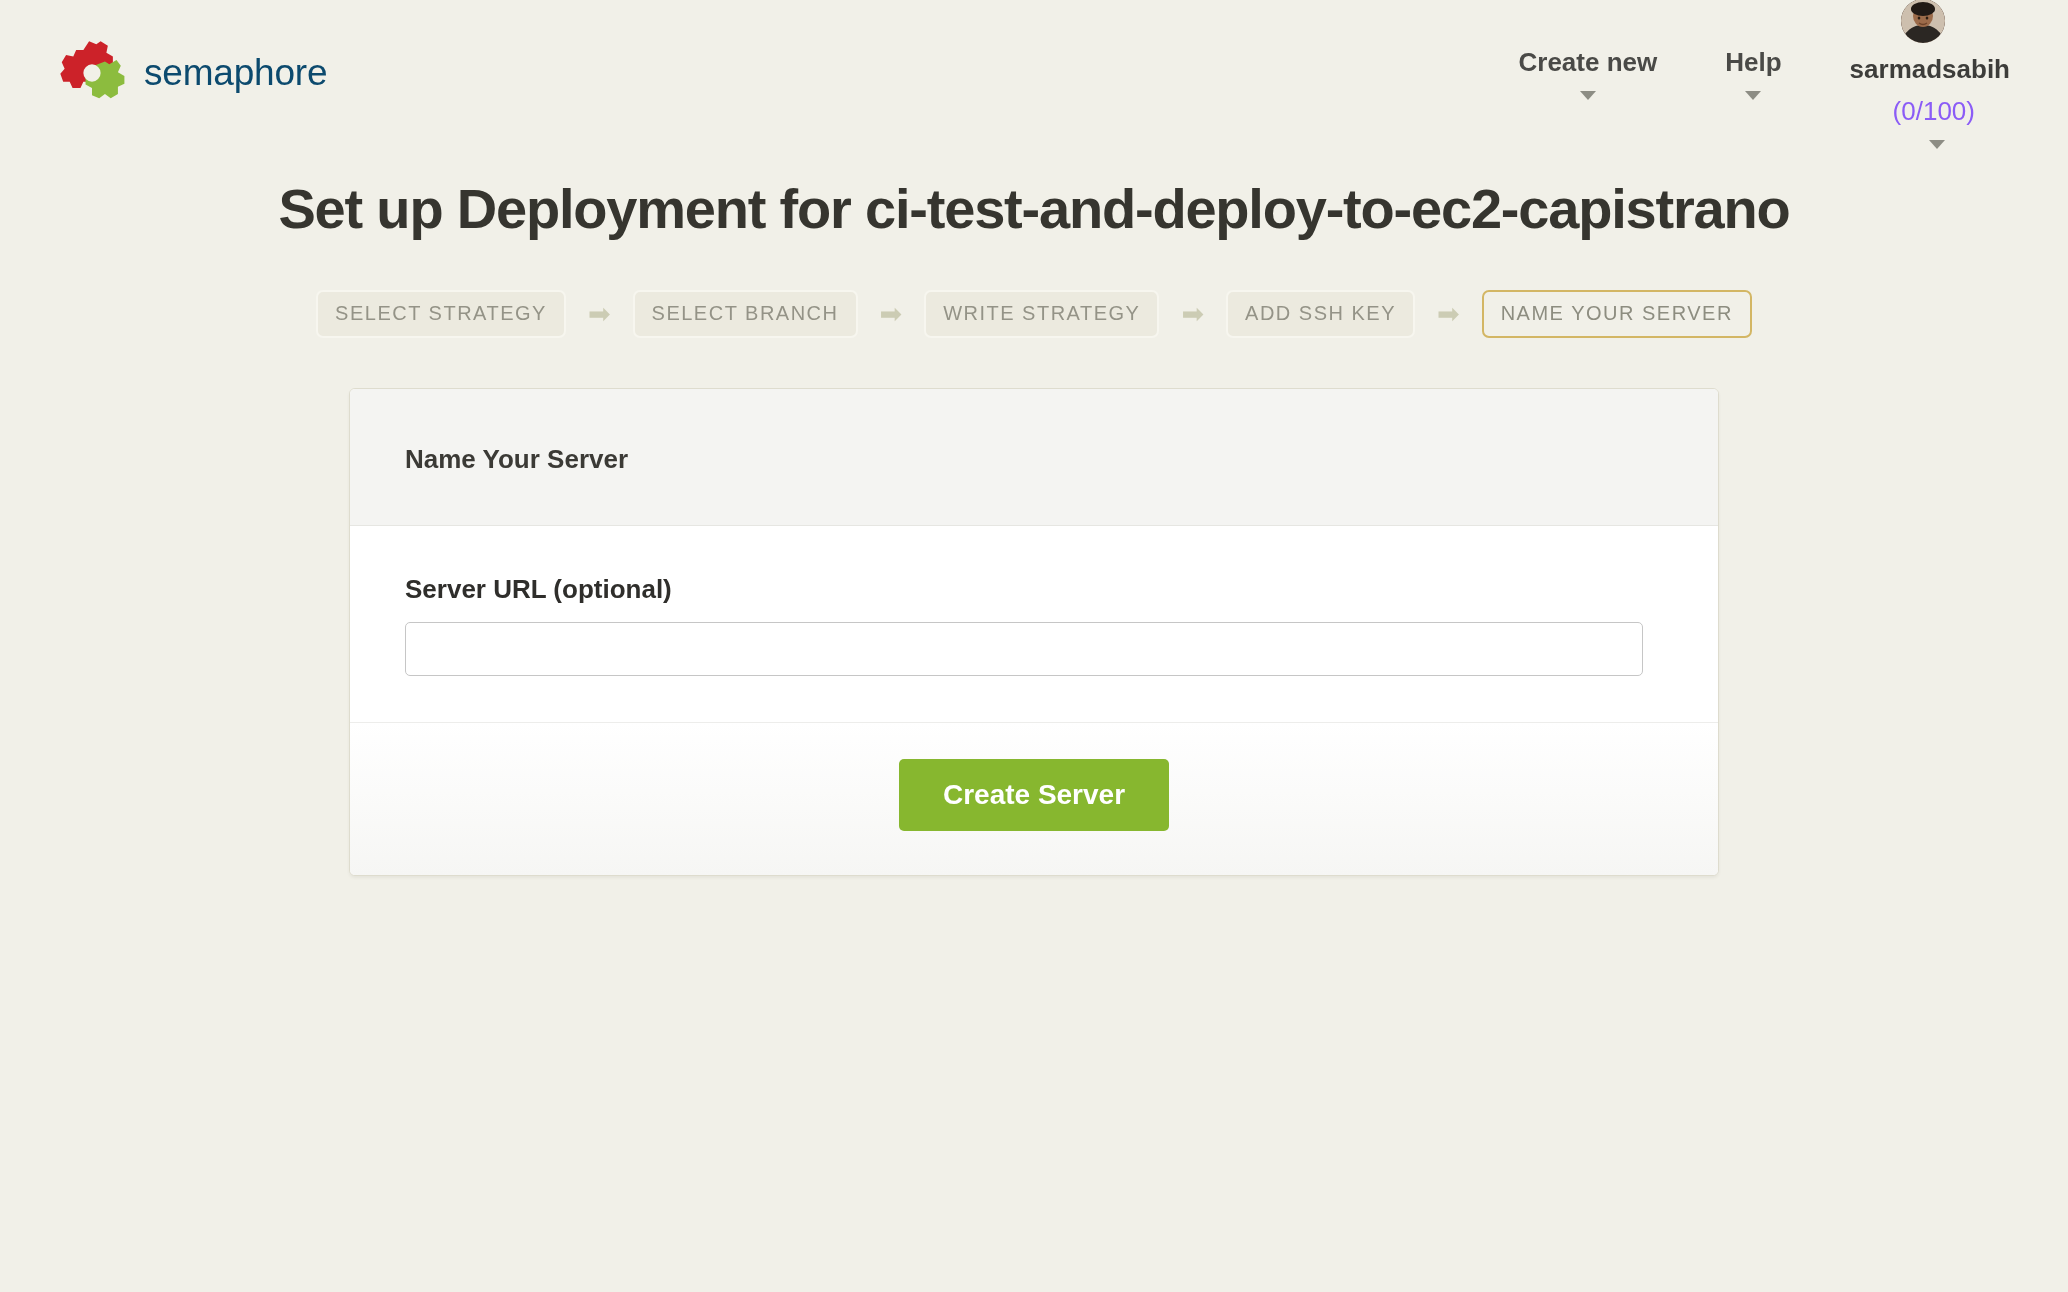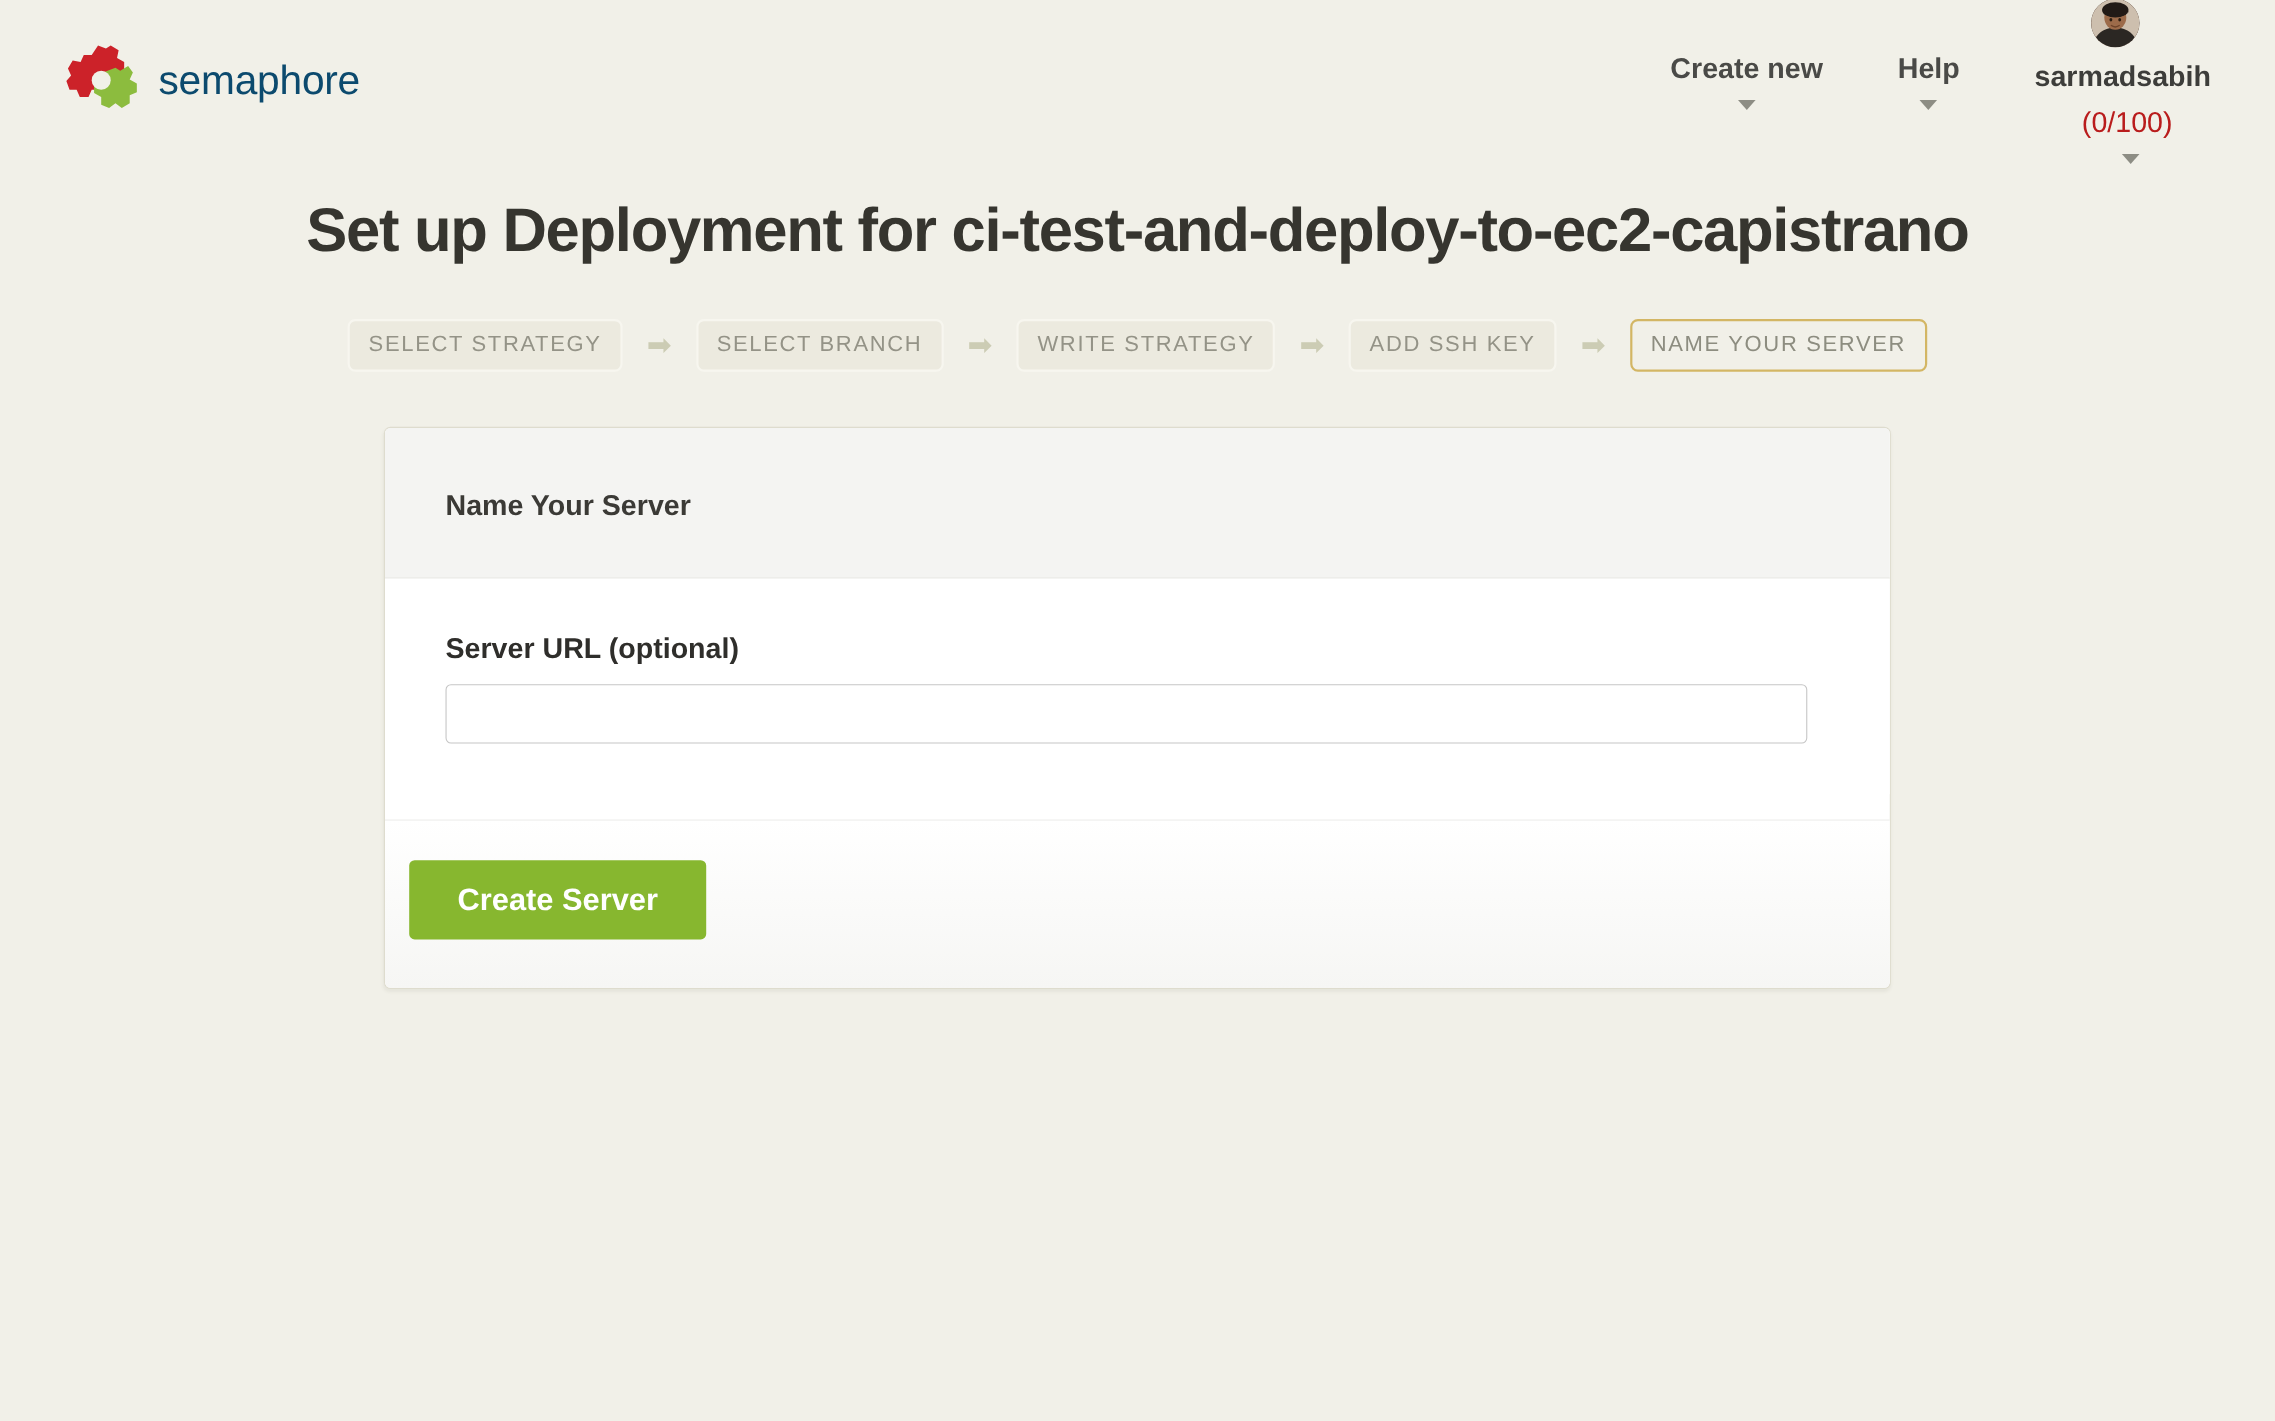--- a/index.html
+++ b/index.html
@@ -70,21 +70,21 @@
     width: 44px; height: 44px;
     border-radius: 50%;
     overflow: hidden;
     flex: 0 0 auto;
     margin-right: 14px;
     background: #5a4336;
     position: relative;
   }
   .avatar svg { display: block; width: 44px; height: 44px; }
   .user-name { font-weight: 700; color: #3d3d3a; }
-  .user-count { font-weight: 400; color: #b91c1c; margin-left: 8px; }
+  .user-count { font-weight: 400; color: #8b5cf6; margin-left: 8px; }
 
   
   .page-title {
     margin: 34px auto 0;
     width: 1740px;
     text-align: center;
     font-size: 56px;
     line-height: 1.06;
     font-weight: 700;
     color: #36352f;
@@ -171,22 +171,21 @@
     border-radius: 5px;
     outline: none;
   }
   .field-input::placeholder { color: #a9a9a6; }
 
   .card-foot {
     border-top: 1px solid #ededeb;
     background: linear-gradient(#ffffff, #f6f6f4);
     padding: 36px 22px 44px;
     display: flex;
-    justify-content: flex-start;
-    margin-top: 23px;
+    justify-content: center;
   }
   .btn-primary {
     background: #87b72f;
     border: none;
     border-radius: 5px;
     color: #ffffff;
     font-family: "Liberation Sans", sans-serif;
     font-size: 28px;
     font-weight: 700;
     padding: 22px 44px;

